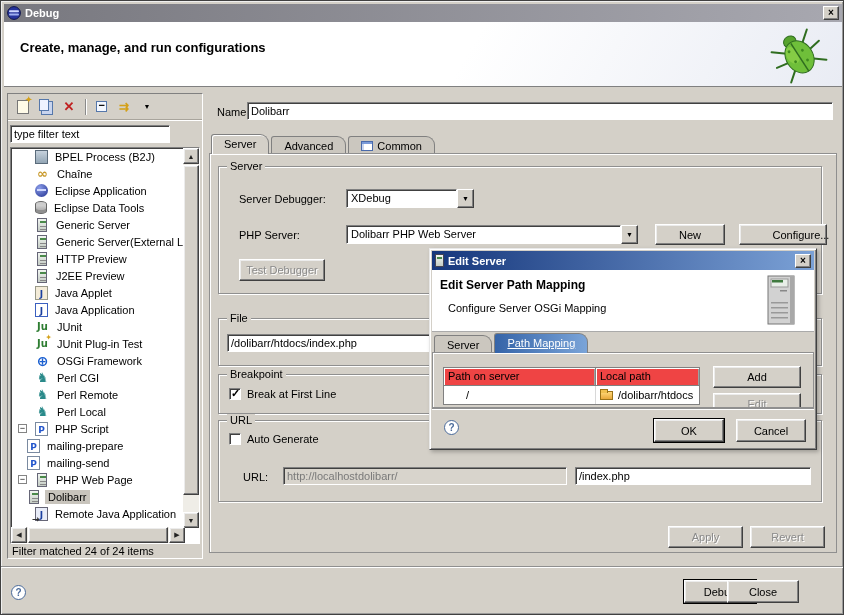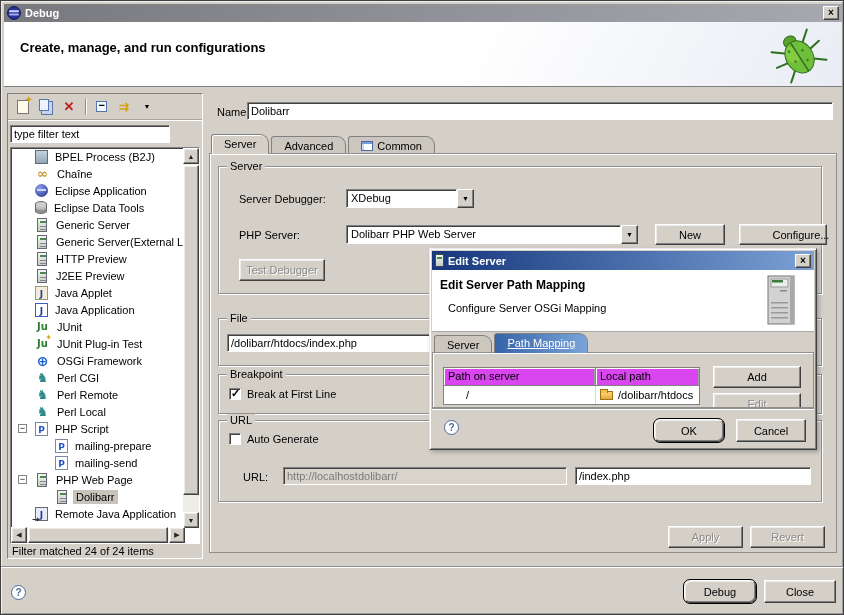--- a/index.html
+++ b/index.html
@@ -17,21 +17,21 @@
     font-weight:bold;font-size:10px;line-height:1;margin-left:auto;cursor:default;}
   
   .banner{position:absolute;left:3px;top:21px;width:838px;height:65px;
     background:linear-gradient(120deg,#ffffff 55%,#e9ecf4);border-bottom:1px solid #808080;}
   .banner h1{margin:8px;padding:10px 0 0 8px;font-size:13px;font-weight:bold;}
   .bug{position:absolute;right:10px;top:4px;}
   
   .b3{background:#d4d0c8;border:1px solid;border-color:#fff #404040 #404040 #fff;
       box-shadow:inset -1px -1px 0 #808080, inset 1px 1px 0 #ececec;
       display:flex;align-items:center;justify-content:center;cursor:default;}
-  .b3.default{outline:1px solid #000;border-radius:6px;}
+  .b3.default{outline:1px solid #000;}
   .dis{color:#8a8a8a;text-shadow:1px 1px 0 #fff;}
   .sunken{background:#fff;border:1px solid;border-color:#808080 #fff #fff #808080;
       box-shadow:inset 1px 1px 0 #404040;}
   input.sunken{font:11px "Liberation Sans",sans-serif;padding:1px 3px;outline:none;}
   .group{position:absolute;border:1px solid #8f8f8f;box-shadow:inset 1px 1px 0 #fff,1px 1px 0 #fff;}
   .group>.legend{position:absolute;top:-7px;left:8px;background:#d4d0c8;padding:0 3px;}
   .combo{position:absolute;height:19px;display:flex;}
   .combo .ctext{flex:1;background:#fff;border:1px solid;border-color:#808080 #fff #fff #808080;
       box-shadow:inset 1px 1px 0 #404040;padding:2px 4px;white-space:nowrap;overflow:hidden;}
   .combo .cbtn{width:17px;background:#d4d0c8;border:1px solid;border-color:#fff #404040 #404040 #fff;
@@ -53,21 +53,21 @@
   .ico-dup{width:10px;height:12px;background:#eef2ff;border:1px solid #5577aa;box-shadow:3px 3px 0 #c8d4ee,3px 3px 0 1px #5577aa;margin:-3px 3px 0 -2px;}
   .ico-del{color:#c02020;font-weight:bold;font-size:13px;}
   .ico-col{width:11px;height:11px;background:#f4f8ff;border:1px solid #5577aa;position:relative;}
   .ico-col::after{content:"−";position:absolute;left:2px;top:-3px;font-weight:bold;}
   .ico-fil{color:#d4a018;font-weight:bold;font-size:12px;}
   .ico-menu{font-size:7px;}
   #filter{position:absolute;left:2px;top:31px;width:160px;height:18px;}
   #treebox{position:absolute;left:2px;top:53px;width:190px;height:397px;background:#fff;
     border:1px solid;border-color:#808080 #fff #fff #808080;box-shadow:inset 1px 1px 0 #404040;overflow:hidden;}
   .trow{height:17px;display:flex;align-items:center;padding-left:24px;white-space:nowrap;position:relative;}
-  .trow.child{padding-left:44px;}
+  .trow.child{padding-left:16px;}
   .trow .expander{position:absolute;left:7px;top:4px;width:9px;height:9px;background:#fff;
     border:1px solid #848484;font-size:9px;line-height:7px;text-align:center;}
   .trow .expander::before{content:"−";}
   .tlabel{padding:1px 3px;}
   .tlabel.sel{background:#c8c4bc;}
   .ticon{width:15px;height:14px;flex:none;margin-right:4px;position:relative;
     font:bold 9px "DejaVu Sans",sans-serif;text-align:center;line-height:14px;}
   .i-bpel{background:linear-gradient(#c7d2dd,#93a6b5);border:1px solid #5a6b7a;width:13px;}
   .i-chain::before{content:"∞";color:#c8992a;font-size:13px;font-weight:bold;}
   .i-ecl{border-radius:50%;background:radial-gradient(circle at 35% 30%,#8a9ce8,#1f2f8f);width:13px;height:13px;}
@@ -145,21 +145,21 @@
   #dlghead .h1{position:absolute;left:8px;top:8px;font-size:12px;font-weight:bold;}
   #dlghead .h2{position:absolute;left:16px;top:32px;}
   #dlghead svg{position:absolute;right:14px;top:4px;}
   #dlgtabs{left:4px;top:83px;height:21px;}
   .tab.bluesel{background:linear-gradient(to right,#3564a8,#7aa4d8);color:#fff;padding-bottom:4px;z-index:3;}
   .tab.bluesel span{text-decoration:underline;}
   #dlgcontent{position:absolute;left:2px;top:103px;width:382px;height:56px;border:1px solid #8f8f8f;
     box-shadow:inset 1px 1px 0 #fff;overflow:hidden;}
   #ptable{position:absolute;left:10px;top:14px;width:257px;border:1px solid #808080;background:#fff;}
   #ptable .hrow{display:flex;height:18px;}
-  #ptable .hcell{background:#d946ef;border-right:1px solid #808080;border-bottom:1px solid #808080;
+  #ptable .hcell{background:#ef4444;border-right:1px solid #808080;border-bottom:1px solid #808080;
     box-shadow:inset 1px 1px 0 #fff,inset -1px 0 0 #a0a0a0;padding:2px 4px;}
   #ptable .hcell.c1{width:152px;}
   #ptable .hcell.c2{width:103px;border-right:none;}
   #ptable .drow{display:flex;height:18px;background:#fff;}
   #ptable .dcell{padding:2px 4px;display:flex;align-items:center;}
   #ptable .dcell.c1{width:152px;border-right:1px solid #d8d8d8;padding-left:22px;}
   #ptable .dcell.c2{width:103px;}
   .folder{width:13px;height:9px;background:linear-gradient(#ffd87a,#e8a83a);border:1px solid #9a7218;
     position:relative;margin-right:5px;flex:none;}
   .folder::before{content:"";position:absolute;left:-1px;top:-3px;width:6px;height:3px;
@@ -169,21 +169,21 @@
   #dlgbottom{position:absolute;left:2px;top:159px;right:2px;height:41px;
     border-top:1px solid #8f8f8f;box-shadow:inset 0 1px 0 #fff;}
   #dlg-help{position:absolute;left:12px;top:11px;}
   #btn-ok{position:absolute;left:222px;top:10px;width:70px;height:23px;}
   #btn-cancel{position:absolute;left:304px;top:10px;width:70px;height:23px;}
   
   #footsep{position:absolute;left:0;top:565px;width:844px;height:2px;
     border-top:1px solid #8f8f8f;border-bottom:1px solid #fff;}
   #win-help{position:absolute;left:10px;top:584px;}
   #btn-debug{position:absolute;left:683px;top:579px;width:72px;height:23px;}
-  #btn-close{position:absolute;left:763px;top:579px;width:72px;height:23px;}
+  #btn-close{position:absolute;left:726px;top:579px;width:72px;height:23px;}
 </style>
 </head>
 <body>
 
 <div id="win">
 
   <div class="titlebar">
     <svg width="14" height="14" viewBox="0 0 14 14">
       <circle cx="7" cy="7" r="6.4" fill="#26339b" stroke="#10154a"></circle>
       <rect x="2" y="4.2" width="10" height="2" rx="1" fill="#cfd8ff"></rect>

